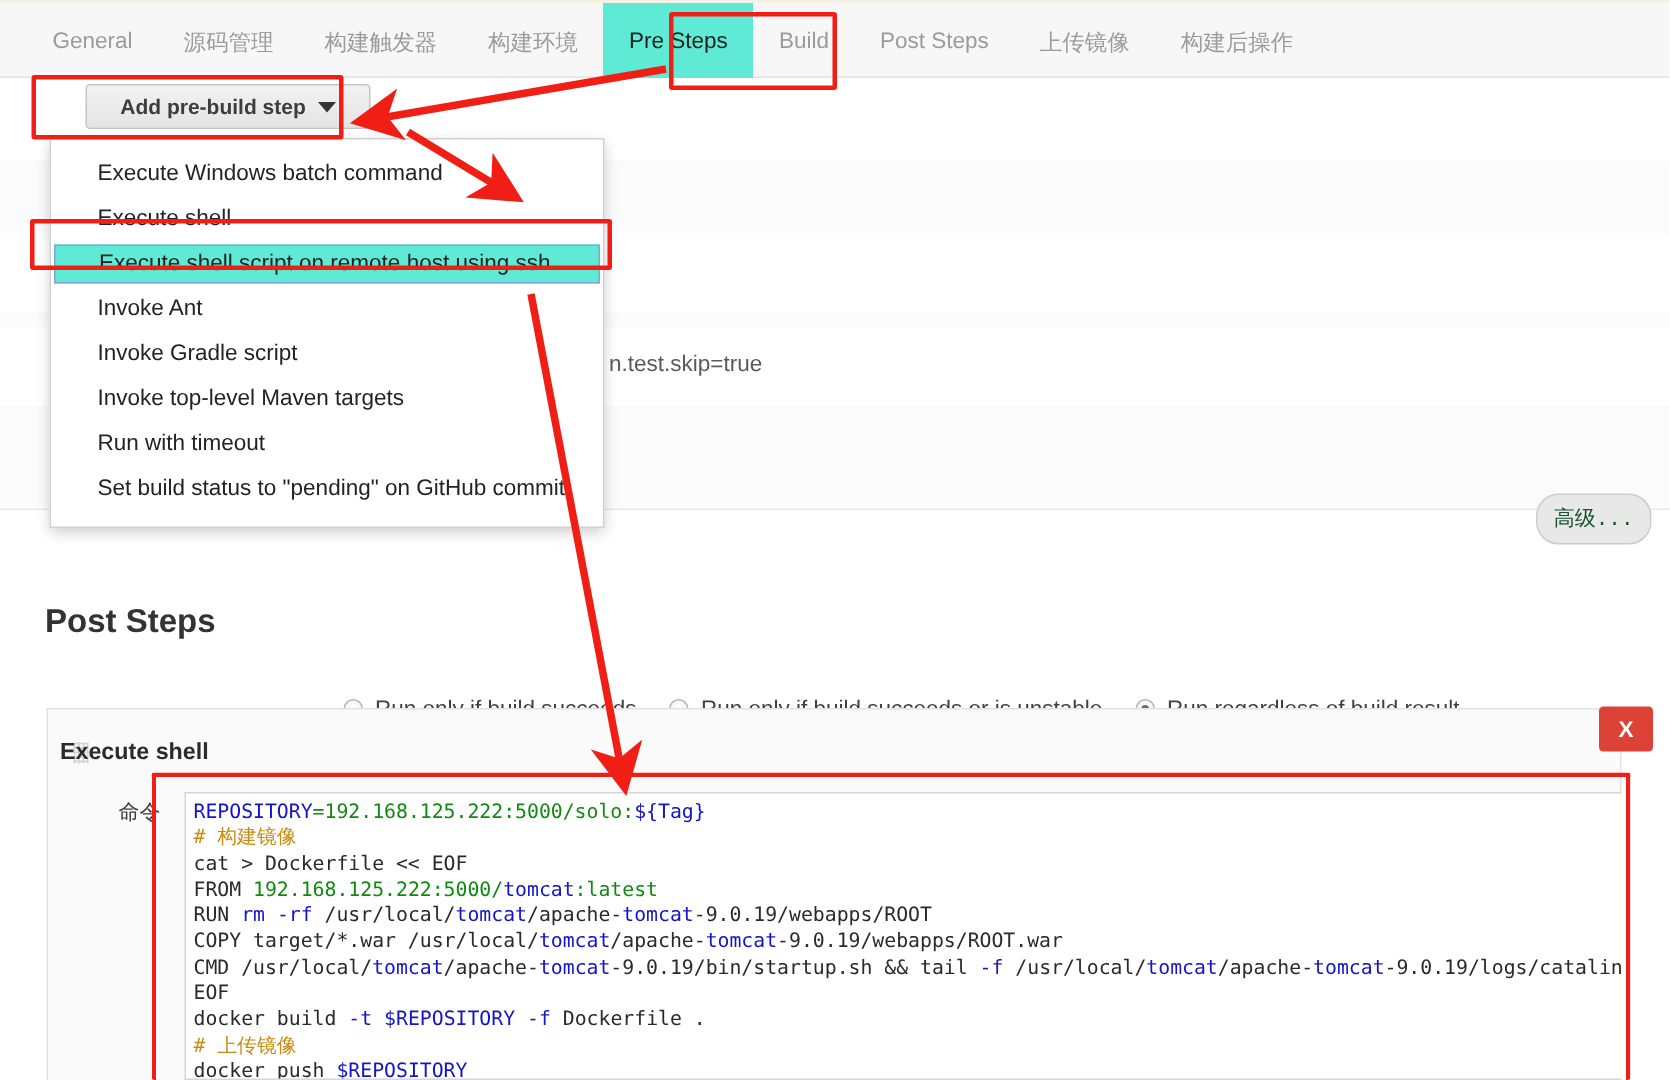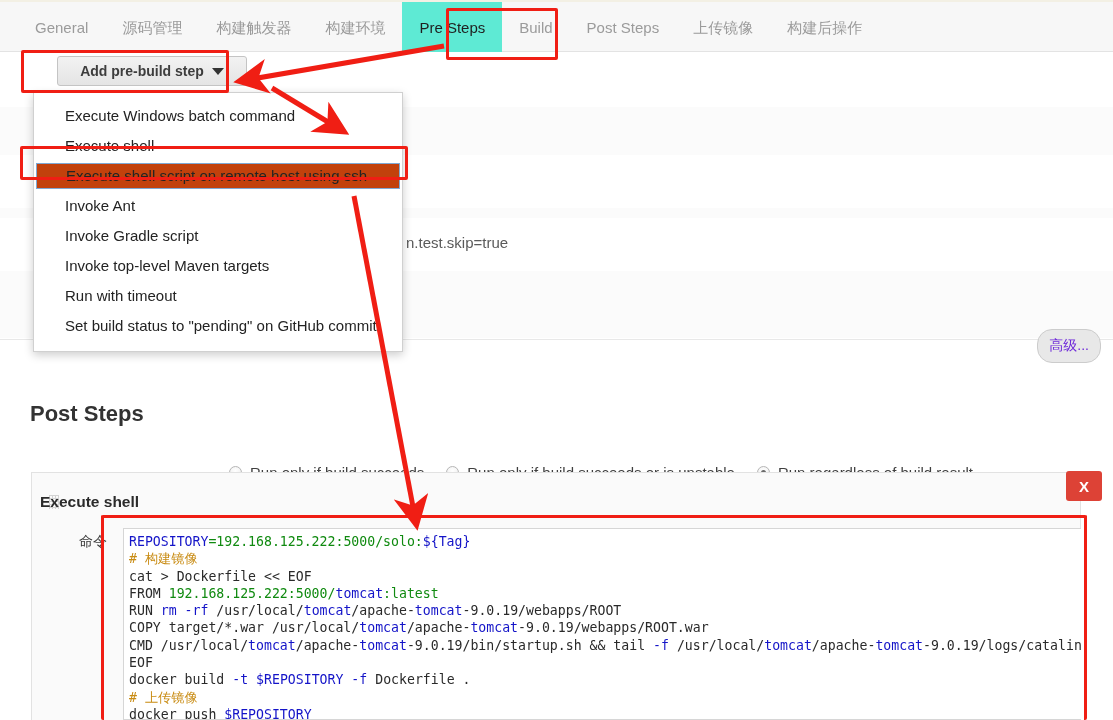--- a/index.html
+++ b/index.html
@@ -36,22 +36,22 @@
   
   .formrow{position:absolute;left:0;width:1113px;border-bottom:1px solid #ededed;background:#fff;}
   .formrow.alt{background:#fbfbfb;}
   .rowtext{
     position:absolute;font-size:15px;color:#5a5a5a;white-space:nowrap;
   }
 
   .adv-btn{
     position:absolute;right:12px;top:277px;
     background:#e8e8e8;border:1px solid #ccc;border-radius:15px;
-    font-size:14px;color:#6d28d9;padding:7px 11px;
-    font-family:Liberation Sans, sans-serif;
+    font-size:14px;color:#14532d;padding:7px 11px;
+    font-family:Liberation Mono, monospace;
     cursor:pointer;
   }
 
   
   .addbtn{
     position:absolute;left:33px;top:56px;width:190px;height:30px;
     background:linear-gradient(#f2f2f2,#e4e4e4);
     border:1px solid #c4c4c4;border-radius:3px;
     display:flex;align-items:center;justify-content:center;gap:8px;
     font-size:14px;font-weight:bold;color:#3d3d3d;cursor:pointer;
@@ -67,21 +67,21 @@
     box-shadow:0 3px 9px rgba(0,0,0,.20);
     padding:8px 0 10px 0;box-sizing:border-box;
     overflow:hidden;
   }
   .menu-item{
     height:30px;line-height:30px;padding-left:31px;
     font-size:15px;color:#232323;white-space:nowrap;cursor:pointer;
     box-sizing:border-box;
   }
   .menu-item.selected{
-    background:#c2410c;border:1px solid #7fa8d4;
+    background:#5eead4;border:1px solid #7fa8d4;
     height:26px;line-height:24px;margin:2px 2px;padding-left:29px;
   }
 
   
   .posthead{
     position:absolute;left:30px;top:349px;font-size:22px;font-weight:bold;color:#333;
   }
   .radio-row{position:absolute;left:229px;top:412px;display:flex;align-items:center;gap:10px;}
   .radio-opt{display:flex;align-items:center;gap:8px;cursor:pointer;}
   .radio{

